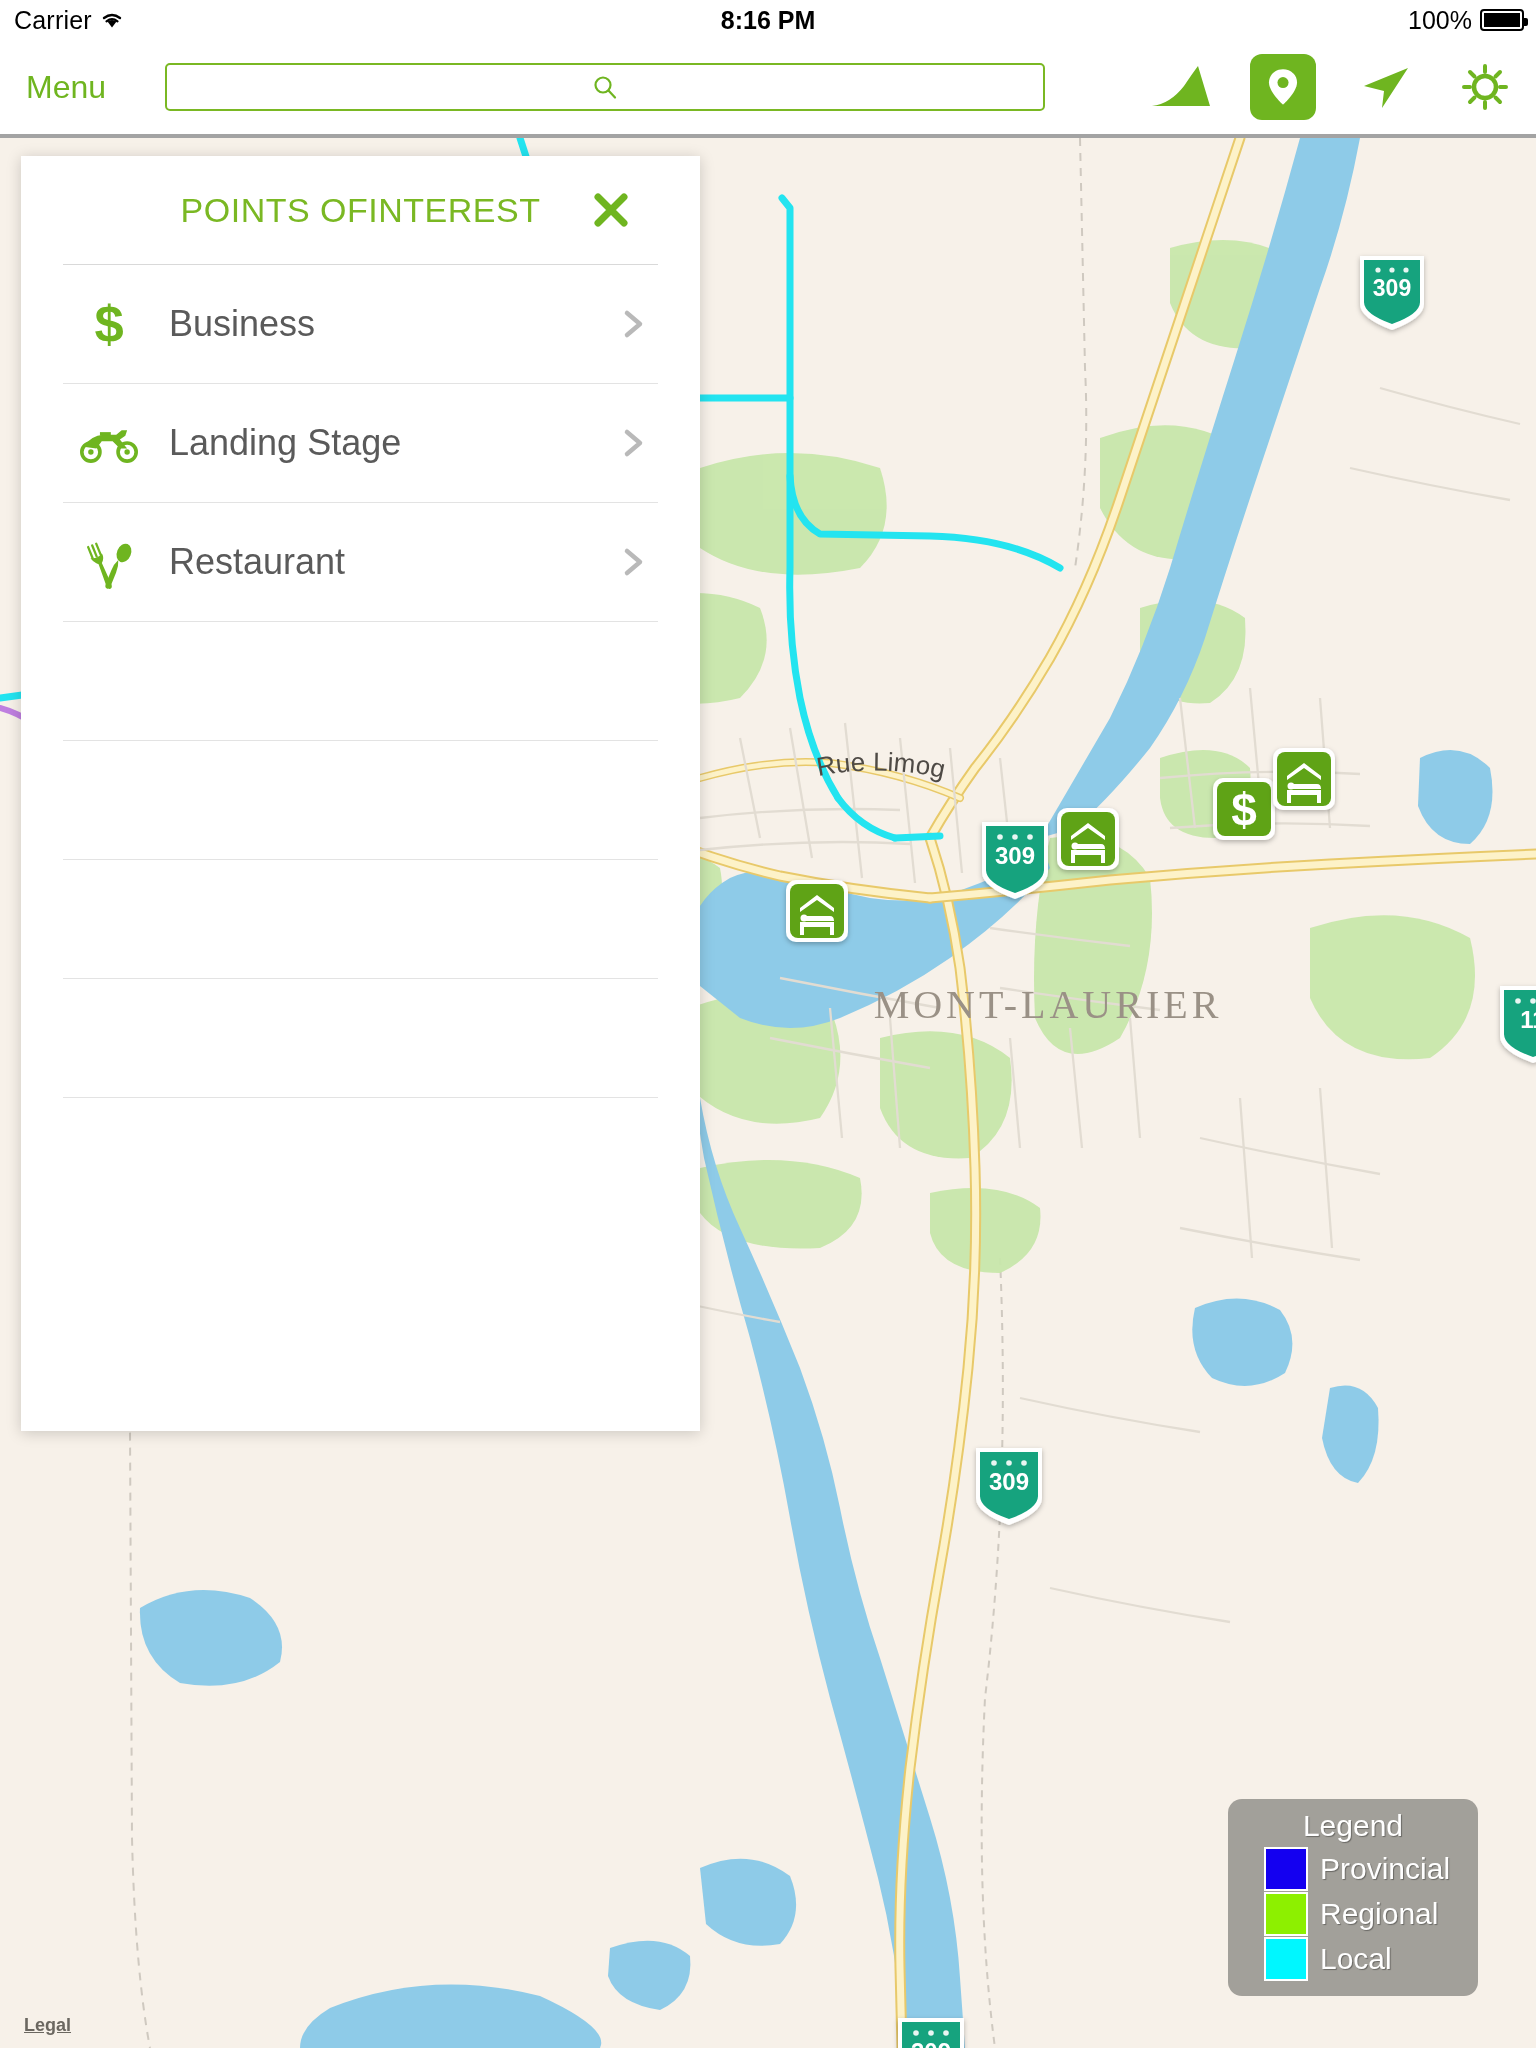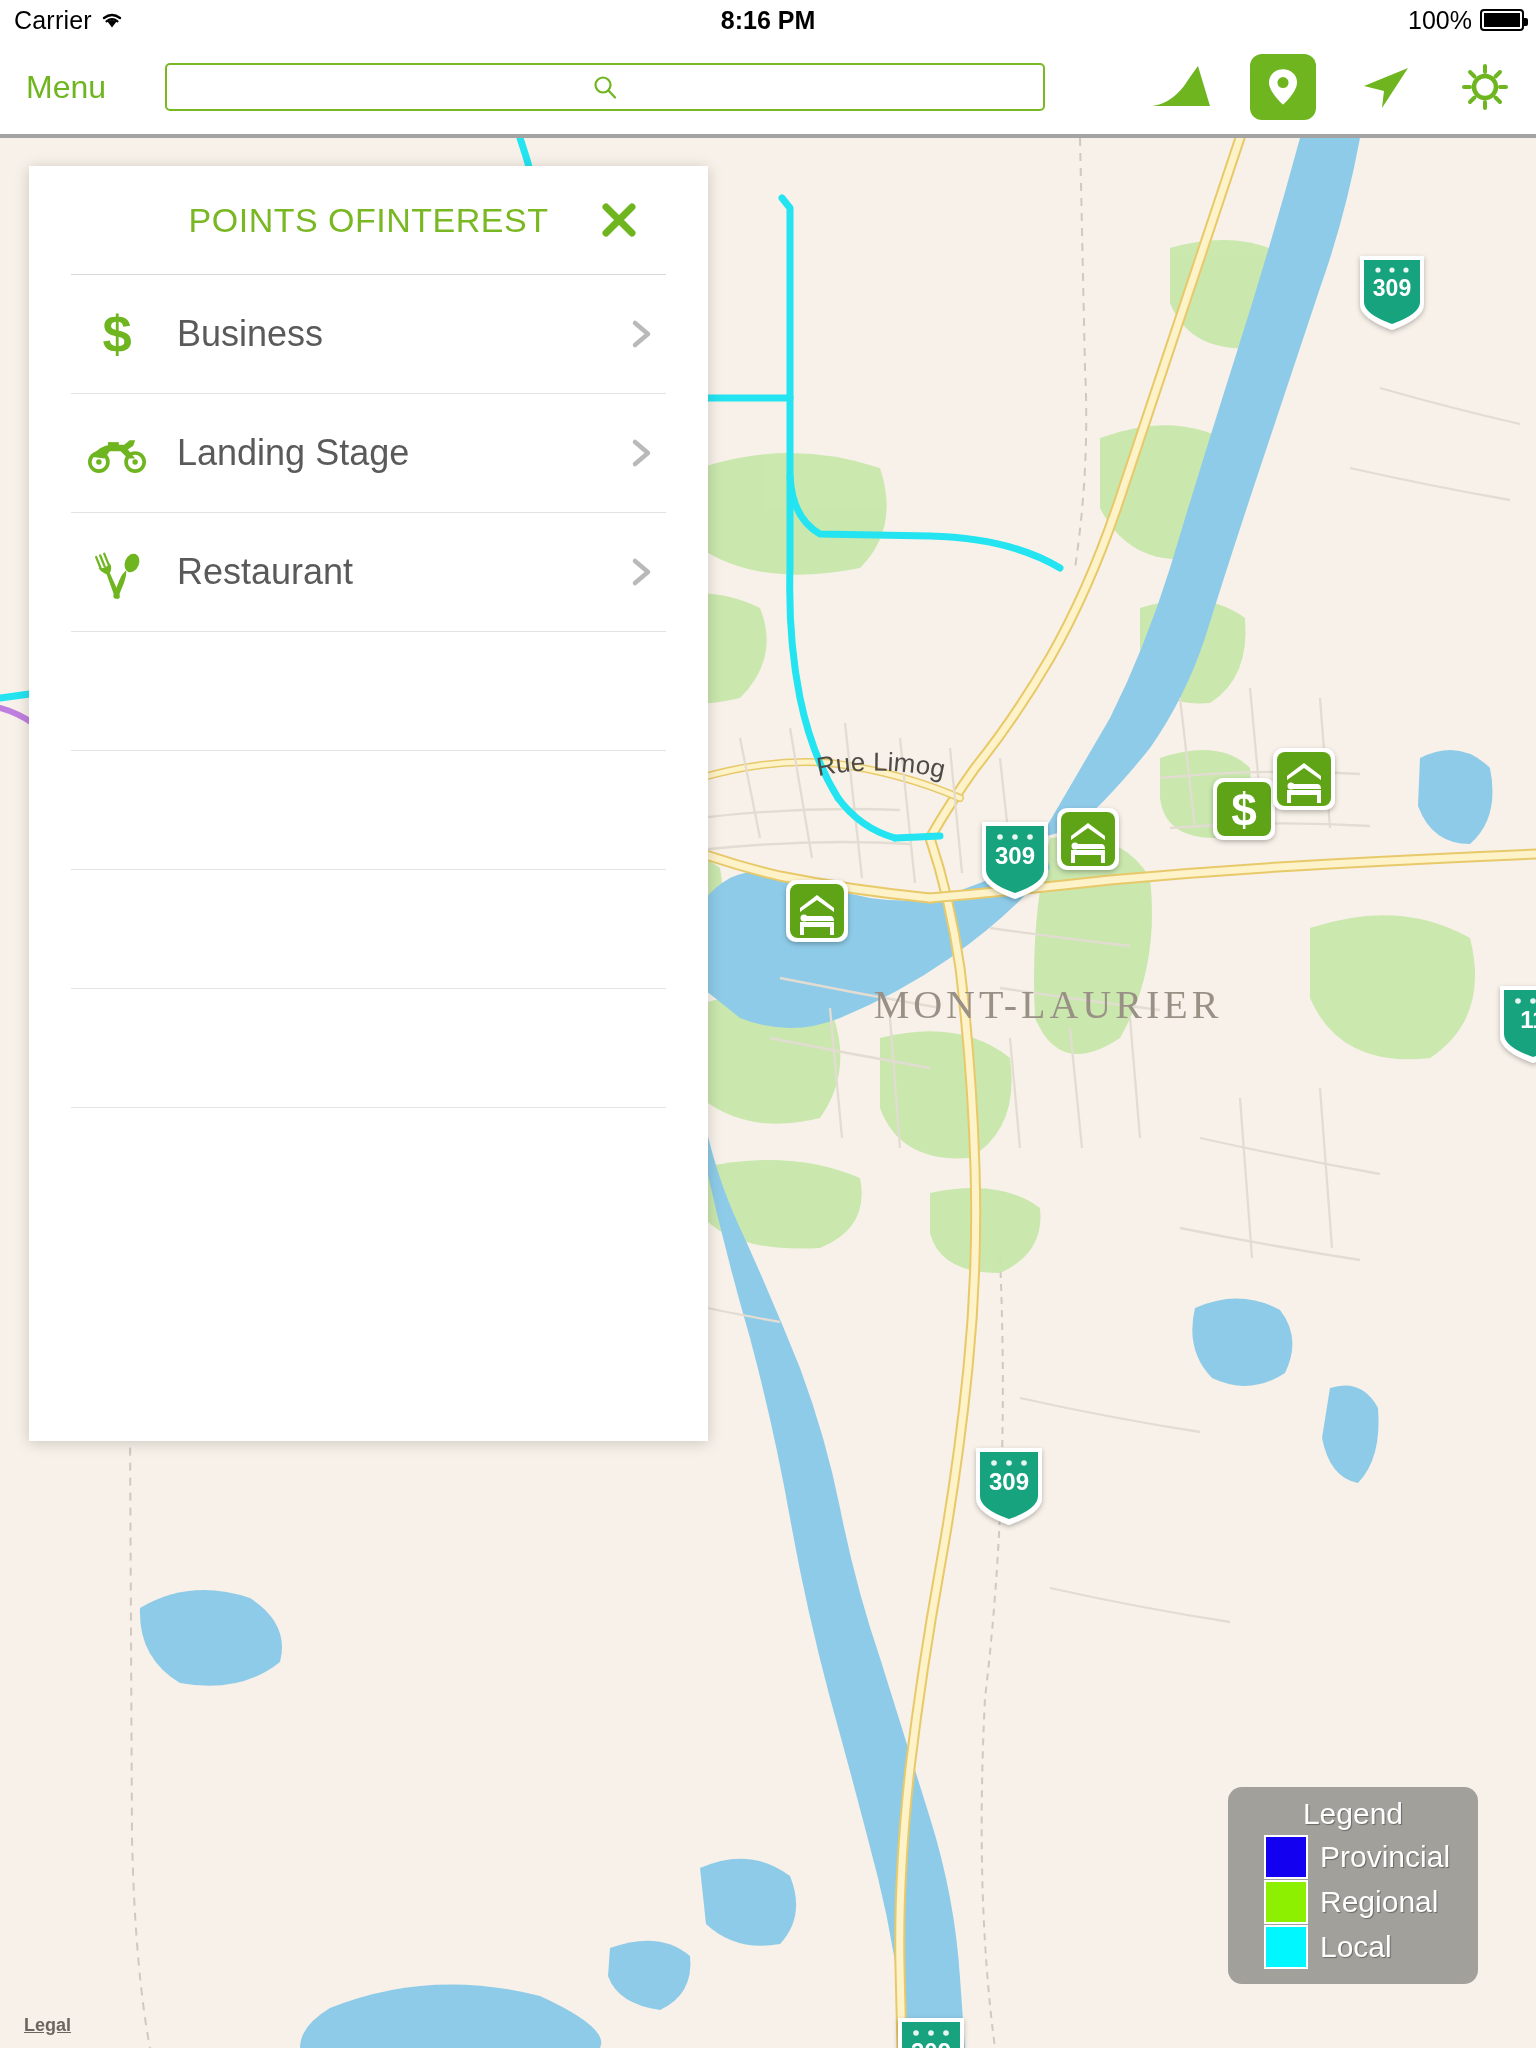--- a/index.html
+++ b/index.html
@@ -67,43 +67,43 @@
   .map svg { display: block; }
 
   .legal {
     position: absolute; left: 24px; bottom: 12px;
     font-size: 18px; font-weight: bold; color: #6b6760;
     text-decoration: underline; cursor: pointer; z-index: 40;
   }
 
   
   .legend {
-    position: absolute; right: 58px; bottom: 64px;
+    position: absolute; right: 58px; bottom: 52px;
     width: 250px;
     background: rgba(150,148,142,0.88);
     border-radius: 14px;
     padding: 10px 14px 14px 14px;
     z-index: 45;
   }
   .legend-title {
     text-align: center; color: #fff; font-size: 30px; margin-bottom: 4px;
     text-shadow: 1px 1px 1px rgba(0,0,0,.35);
   }
   .legend-row { display: flex; align-items: center; gap: 12px; margin: 1px 0 1px 22px; }
   .legend-sw { width: 44px; height: 44px; border: 2px solid #fff; }
   .legend-lbl { color: #fff; font-size: 30px; text-shadow: 1px 1px 1px rgba(0,0,0,.35); }
 
   
   .poi-panel {
-    position: absolute; left: 21px; top: 166px;
+    position: absolute; left: 21px; top: 156px;
     width: 679px; height: 1275px;
     background: #ffffff;
     box-shadow: 0 2px 14px rgba(0,0,0,0.18);
     z-index: 50;
-    display: flex; flex-direction: column; margin-left: 8px;
+    display: flex; flex-direction: column;
   }
   .poi-head {
     position: relative; height: 108px; flex: none;
     display: flex; align-items: center; justify-content: center;
   }
   .poi-title { font-size: 34px; color: #7ab823; letter-spacing: .5px; }
   .poi-close {
     position: absolute; right: 68px; top: 50%; transform: translateY(-50%);
     width: 42px; height: 42px; cursor: pointer;
   }

